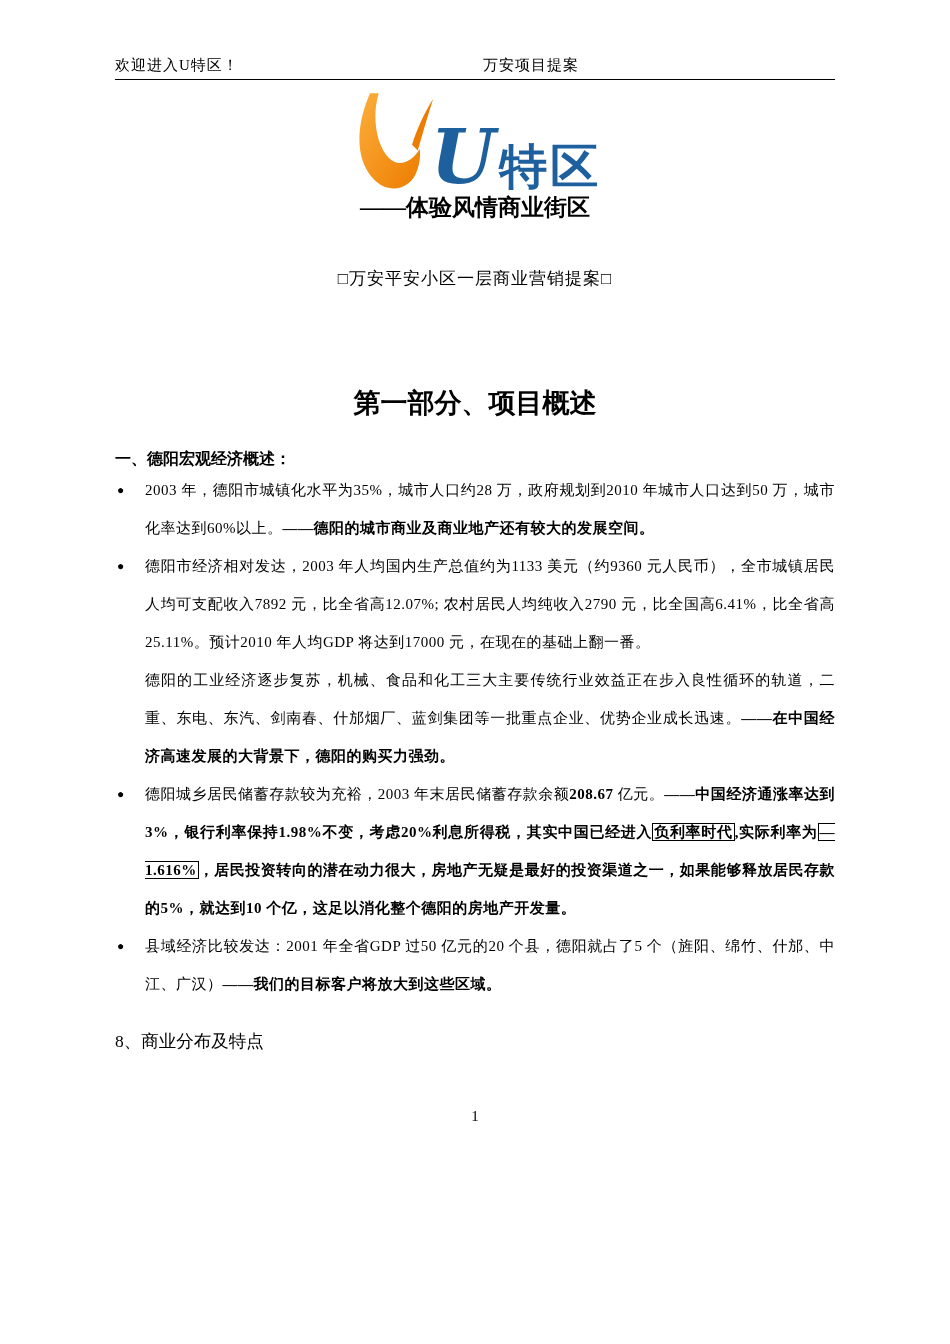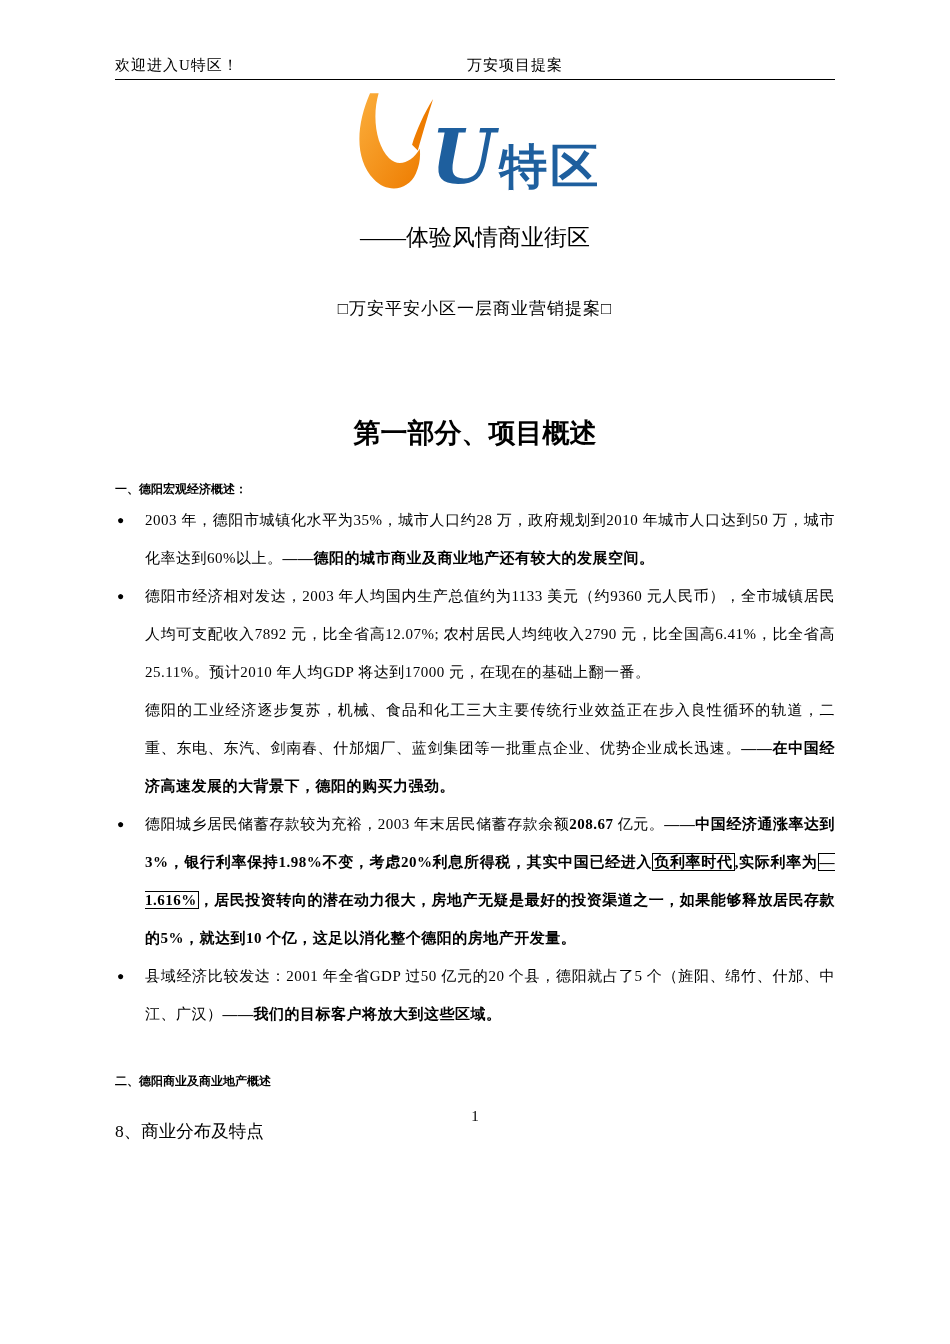--- a/index.html
+++ b/index.html
@@ -17,21 +17,21 @@
     overflow:hidden;
   }
   
   .header {
     position:relative;
     font-size:15px;
     height:24px;
     border-bottom:1px solid #000;
     letter-spacing:1px;
   }
-  .header-right { position:absolute; left:352px; top:0; }
+  .header-right { position:absolute; left:368px; top:0; }
   
   .logo {
     display:flex;
     justify-content:center;
     align-items:flex-end;
     margin-top:6px;
     height:106px;
   }
   .logo-swoosh { width:86px; height:102px; flex:0 0 auto; }
   .logo-u {
@@ -46,25 +46,25 @@
   }
   .logo-cn {
     font-family:"Liberation Sans","DejaVu Sans",sans-serif;
     font-size:48px;
     font-weight:bold;
     color:#1e5f9e;
     line-height:1.05;
     letter-spacing:3px;
   }
   
-  .title-main { text-align:center; font-size:23px; font-weight:normal; margin-top:30px; }
+  .title-main { text-align:center; font-size:23px; font-weight:bold; }
   .title-sub  { text-align:center; font-size:17px; font-weight:normal; margin-top:44px; letter-spacing:1px; }
   .title-part { text-align:center; font-size:27px; font-weight:bold; margin-top:95px; }
   
-  .sec-heading { font-size:12px; font-weight:bold; margin-top:26px; line-height:24px; }
+  .sec-heading { font-size:16px; font-weight:bold; margin-top:26px; line-height:24px; }
   .bullet { position:relative; padding-left:30px; }
   .marker {
     position:absolute; left:2px; top:0;
     font-size:12px; line-height:38px;
   }
   .para {
     font-size:15px;
     line-height:38px;
     text-align:justify;
     letter-spacing:0.5px;
@@ -126,19 +126,18 @@
       <div class="bullet">
         <span class="marker">●</span>
         <p class="para"><span>德阳城乡居民储蓄存款较为充裕，2003 年末居民储蓄存款余额</span><b>208.67</b><span> 亿元。</span><b>——中国经济通涨率达到3%，银行利率保持1.98%不变，考虑20%利息所得税，其实中国已经进入</b><b class="boxed">负利率时代</b><b>,实际利率为</b><b class="boxed">—1.616%</b><b>，居民投资转向的潜在动力很大，房地产无疑是最好的投资渠道之一，如果能够释放居民存款的5%，就达到10 个亿，这足以消化整个德阳的房地产开发量。</b></p>
       </div>
       <div class="bullet">
         <span class="marker">●</span>
         <p class="para"><span>县域经济比较发达：2001 年全省GDP 过50 亿元的20 个县，德阳就占了5 个（旌阳、绵竹、什邡、中江、广汉）</span><b>——我们的目标客户将放大到这些区域。</b></p>
       </div>
     </div>
 
-  <div class="sec-heading sec2">二、德阳商业及商业地产概述</div>
 
   <div class="sub-item">8、商业分布及特点</div>
 
   <div class="footer">1</div>
 
 </div>
 
 </body></html>

